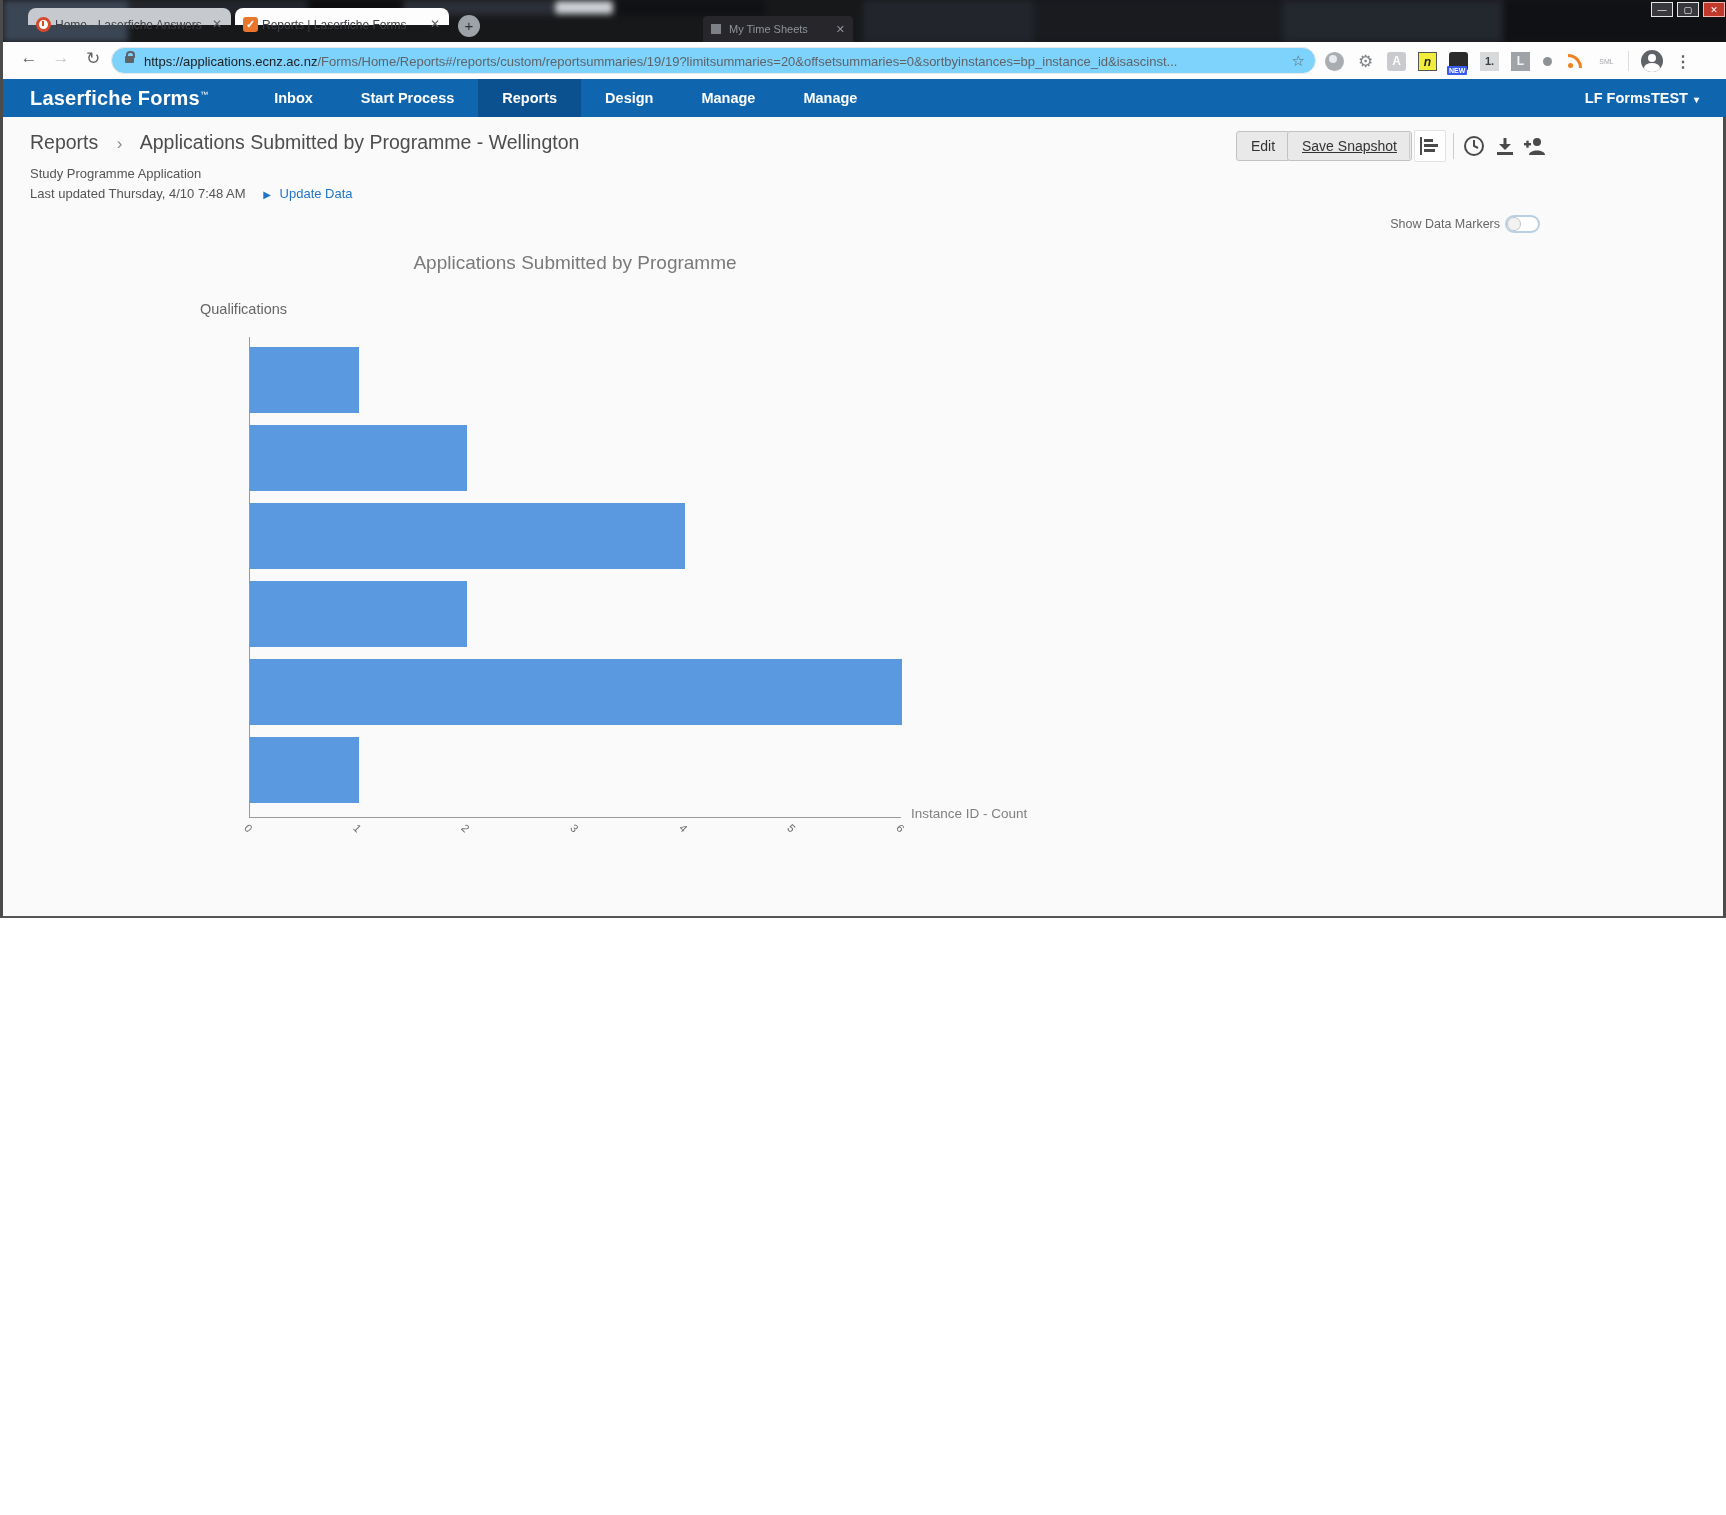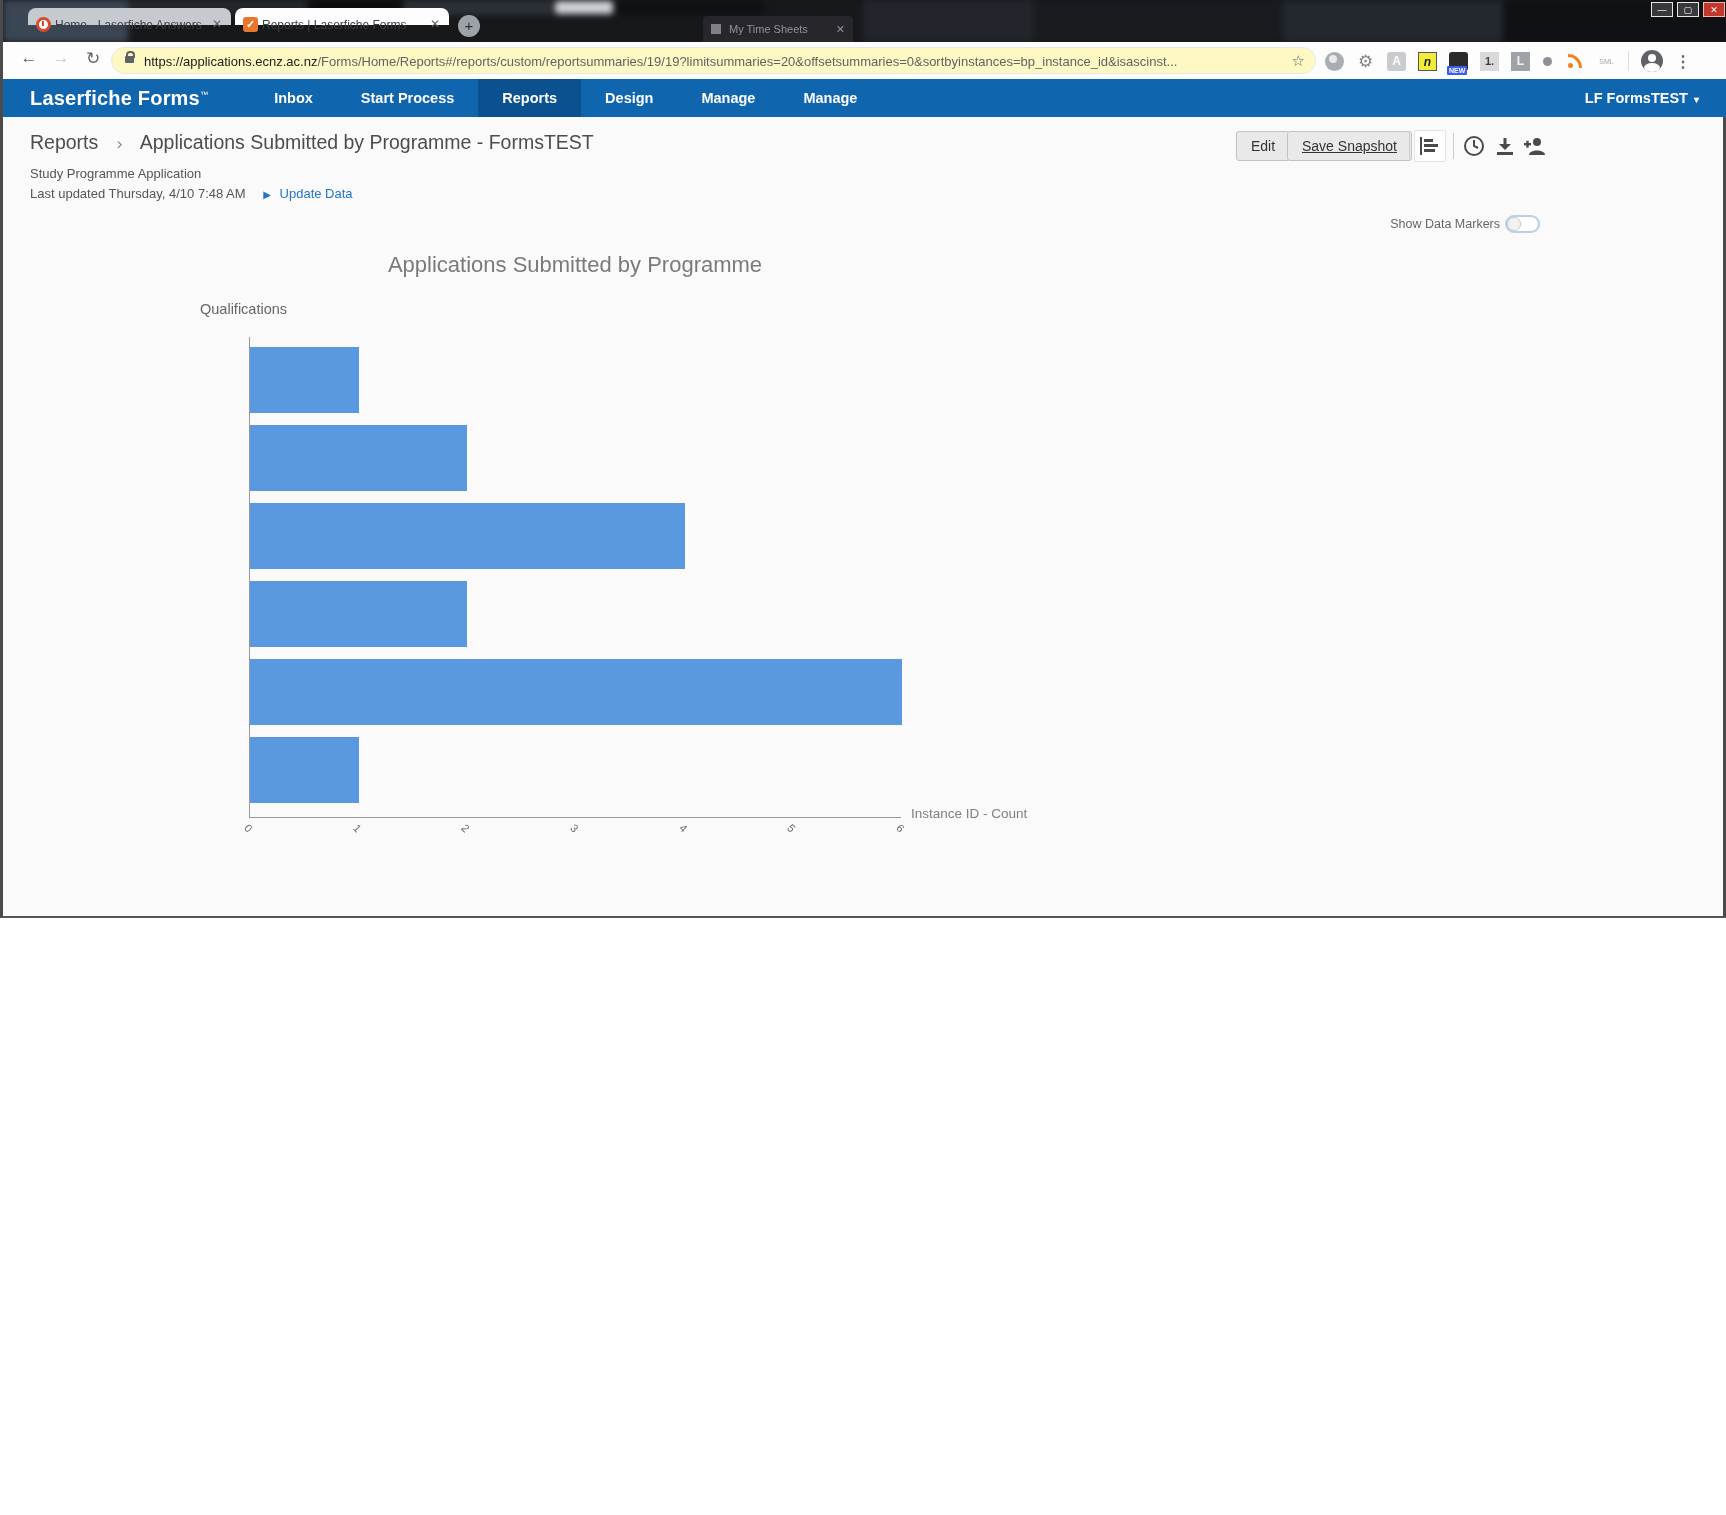--- a/index.html
+++ b/index.html
@@ -33,21 +33,21 @@
 
   .win-controls { position:absolute; right:4px; top:2px; height:16px; display:flex; gap:4px; }
   .win-btn { width:22px; height:15px; color:#fff; font-size:9px; text-align:center; line-height:15px;
     border:1px solid #e6e6e6; background:rgba(90,90,95,.55); }
   .win-btn.close { background:#c0392b; border-color:#f2b6ae; }
 
   
   .toolbar { position:absolute; left:0; top:42px; width:1726px; height:37px; background:#fdfdfd; }
   .nav-glyph { position:absolute; top:6px; font-size:17px; color:#5f6368; width:24px; text-align:center; }
   .omnibox { position:absolute; left:108px; top:5px; width:1205px; height:27px; border:1px solid #e6e8ea;
-    border-radius:14px; background:#fef9c3; }
+    border-radius:14px; background:#7dd3fc; }
   .lock-icon { position:absolute; left:13px; top:8px; width:9px; height:7px; background:#5f6368; border-radius:1px; }
   .lock-icon::before { content:""; position:absolute; left:1px; top:-5px; width:5px; height:5px;
     border:2px solid #5f6368; border-bottom:none; border-radius:4px 4px 0 0; }
   .url-text { position:absolute; left:32px; top:6px; font-size:13px; white-space:nowrap; overflow:hidden; width:1130px; }
   .url-host { color:#202124; }
   .url-path { color:#5f6368; }
   .star-icon { position:absolute; right:10px; top:4px; font-size:15px; color:#5f6368; }
 
   .ext-row { position:absolute; left:1322px; top:8px; height:22px; display:flex; align-items:center; gap:12px; }
   .ext { position:relative; width:19px; height:19px; font-size:12px; color:#6a6d71; text-align:center; line-height:19px; }
@@ -104,21 +104,21 @@
   .icon-btn { position:absolute; top:13px; width:32px; height:32px; display:flex; align-items:center; justify-content:center; }
   .icon-btn.active-view { background:#fff; border:1px solid #e3e3e3; border-radius:2px; }
 
   .markers-row { position:absolute; top:98px; right:183px; display:flex; align-items:center; }
   .markers-label { font-size:12.5px; color:#666; margin-right:5px; }
   .toggle { position:relative; width:35px; height:18px; border:2px solid #b9cfe4; border-radius:10px; background:#fff; }
   .toggle-knob { position:absolute; left:0px; top:0px; width:14px; height:14px; border-radius:50%;
     background:#f2f2f2; border:1px solid #c6c6c6; }
 
   
-  .chart-title { position:absolute; left:246px; top:135px; width:652px; text-align:center; font-size:22px; color:#7a7a7a; }
+  .chart-title { position:absolute; left:246px; top:135px; width:652px; text-align:center; font-size:19px; color:#7a7a7a; }
   .y-axis-title { position:absolute; left:197px; top:184px; font-size:14.5px; color:#666; }
   .plot { position:absolute; left:246px; top:220px; width:652px; height:481px;
     border-left:1px solid #999; border-bottom:1px solid #999; }
   .bar { position:absolute; left:0; }
   .cat-labels { position:absolute; left:0; top:220px; width:238px; height:481px; }
   .cat-label { position:absolute; right:8px; width:220px; text-align:right; font-size:12px; color:#6b6b6b; }
   .ticks { position:absolute; left:246px; top:705px; width:653px; height:26px; }
   .tick { position:absolute; top:0; font-size:11px; color:#6b6b6b; transform:translateX(-60%) rotate(45deg); }
   .x-axis-title { position:absolute; left:908px; top:689px; font-size:13.5px; color:#808080; }
 
@@ -212,21 +212,21 @@
         <div class="nav-item">Manage</div>
       </div>
       <div class="user-menu"><span>LF FormsTEST</span><span class="user-caret">▾</span></div>
     </div>
 
     <div class="content">
 
       <div class="breadcrumb-row">
         <span class="crumb-root">Reports</span>
         <span class="crumb-sep">›</span>
-        <span>Applications Submitted by Programme - FormsTEST</span>
+        <span>Applications Submitted by Programme - Wellington</span>
       </div>
       <div class="page-subtitle">Study Programme Application</div>
       <div class="updated-row">
         <span>Last updated Thursday, 4/10 7:48 AM</span>
         <span class="update-glyph">▶</span>
         <span class="update-link">Update Data</span>
       </div>
 
       <button class="btn edit-btn">Edit</button>
       <button class="btn save-btn">Save Snapshot</button>

